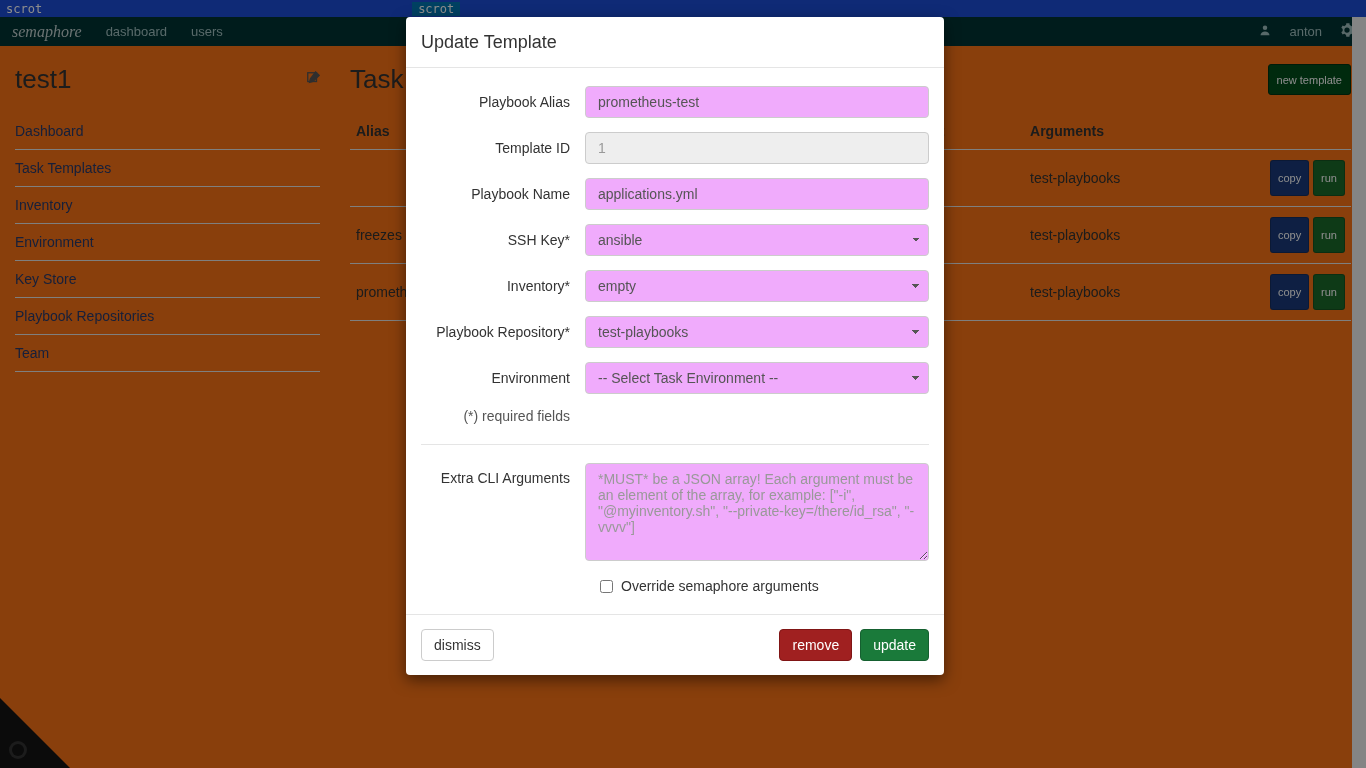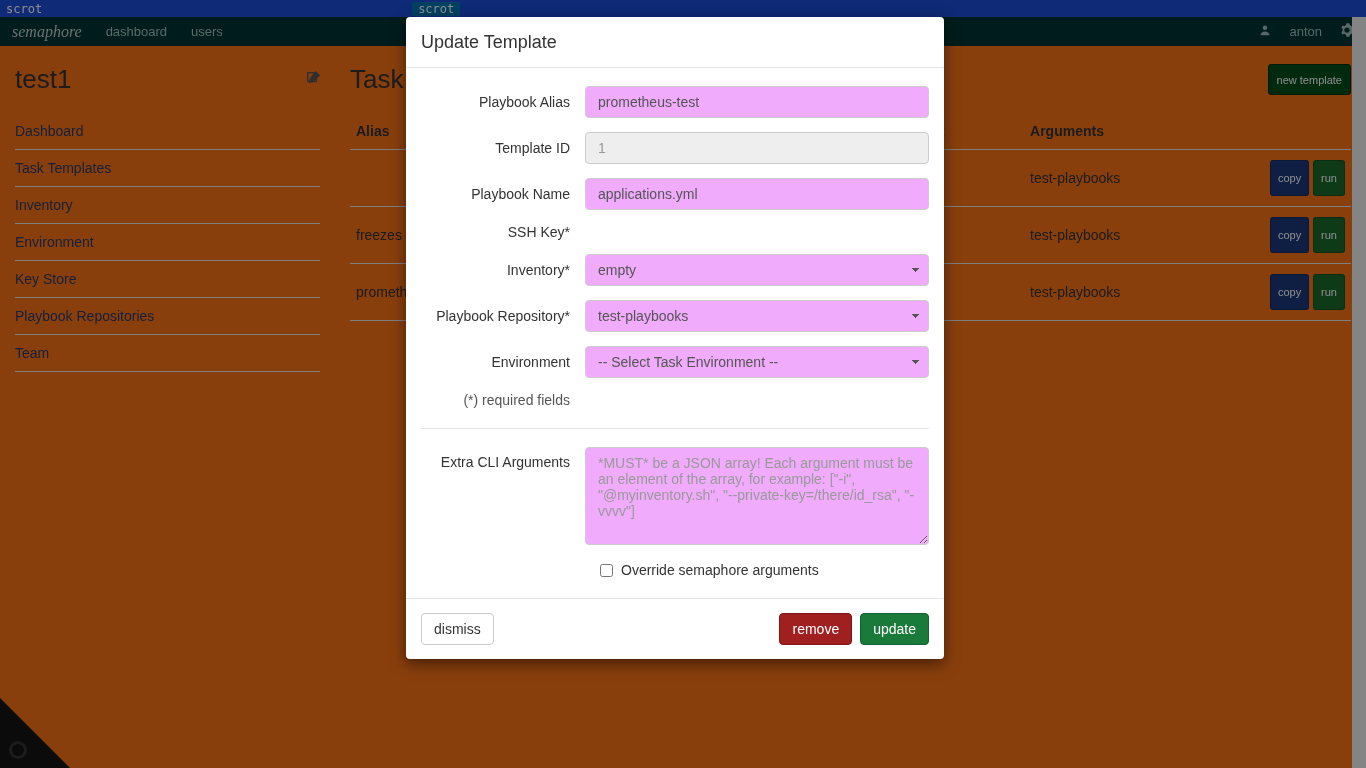--- a/index.html
+++ b/index.html
@@ -211,20 +211,21 @@
     <div class="form-row">
       <div class="form-label">Template ID</div>
       <div class="form-field"><input type="text" disabled="" value="1" style=""></div>
     </div>
     <div class="form-row">
       <div class="form-label">Playbook Name</div>
       <div class="form-field"><input type="text" value="applications.yml" style=""></div>
     </div>
     <div class="form-row">
       <div class="form-label">SSH Key*</div>
+      <div class="form-field"><select><option>ansible</option></select></div>
     </div>
     <div class="form-row">
       <div class="form-label">Inventory*</div>
       <div class="form-field"><select><option>empty</option></select></div>
     </div>
     <div class="form-row">
       <div class="form-label">Playbook Repository*</div>
       <div class="form-field"><select><option>test-playbooks</option></select></div>
     </div>
     <div class="form-row">

